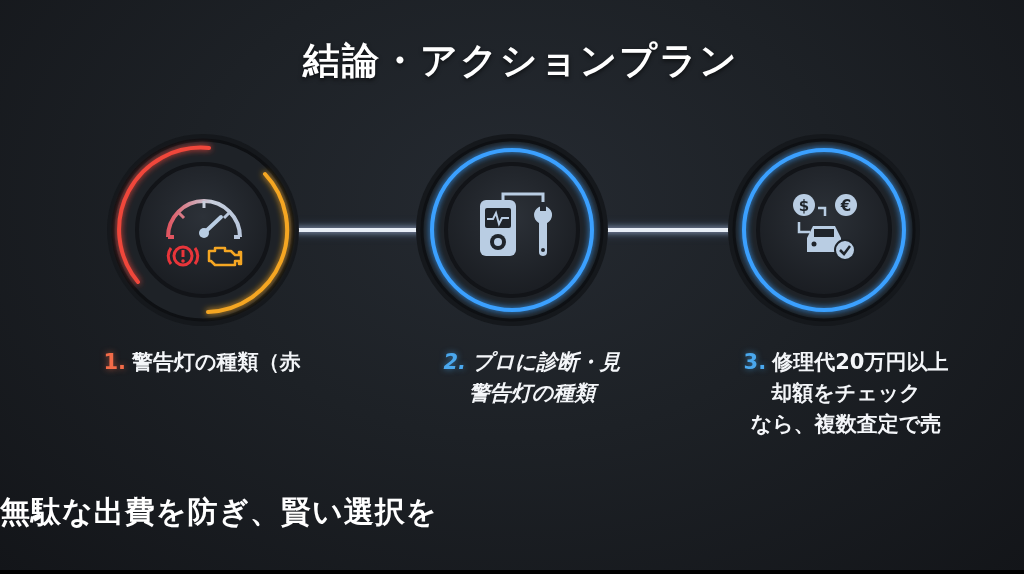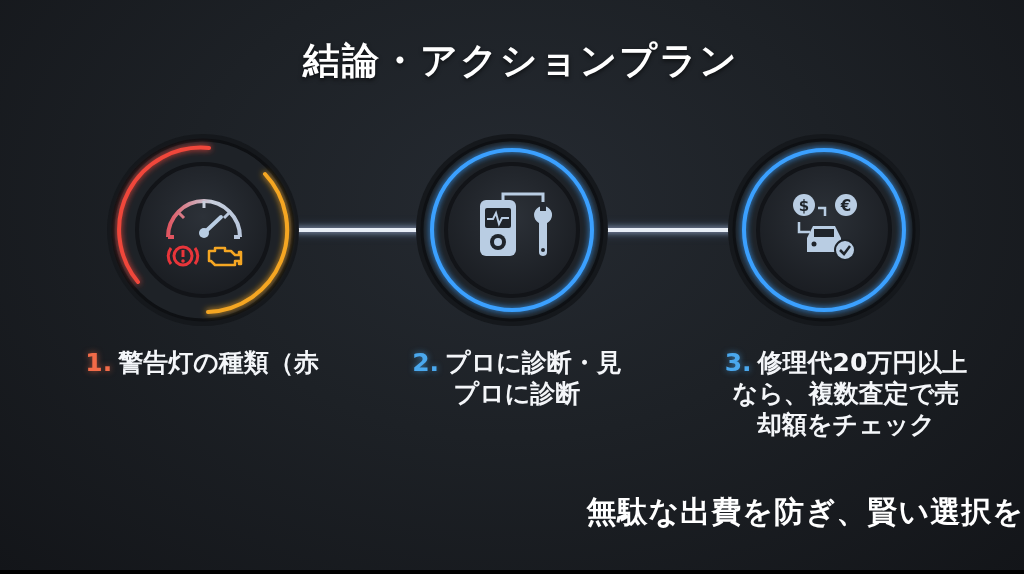--- a/index.html
+++ b/index.html
@@ -22,27 +22,27 @@
     position:absolute; height:4px; top:228px; border-radius:2px;
     background:#e8eef6;
     box-shadow: 0 0 6px rgba(200,220,255,0.8), 0 0 12px rgba(120,170,255,0.35);
   }
   .node {
     position:absolute; width:196px; height:196px; top:132px;
   }
   .node svg { position:absolute; left:0; top:0; }
   .step-label {
     position:absolute; top:347px; width:280px; text-align:center;
-    font-size:25px; font-weight:bold; line-height:31px; color:#f4f6f9;
+    font-size:21px; font-weight:bold; line-height:31px; color:#f4f6f9;
   }
   .step-num { margin-right:6px; }
   .num-orange { color:#f26b48; text-shadow:0 0 6px rgba(242,107,72,0.6); }
   .num-blue { color:#4aa8ee; text-shadow:0 0 6px rgba(74,168,238,0.6); }
   .footer {
-    position:absolute; left:0; right:0; top:492px; text-align:right;
+    position:absolute; left:0; right:0; top:492px; text-align:left;
     font-size:30px; font-weight:bold; letter-spacing:1px; color:#ffffff;
   }
 </style>
 </head>
 <body>
 
 <div class="title">結論・アクションプラン</div>
 
 <div class="connector" style="left:292px; width:136px;"></div>
 <div class="connector" style="left:598px; width:138px;"></div>
@@ -164,25 +164,25 @@
       <circle cx="119" cy="118" r="10" fill="#b9cde3" stroke="#1f242a" stroke-width="2"></circle>
       <polyline points="114,118 118,122 124,114" fill="none" stroke="#1f242a" stroke-width="2.5"></polyline>
     </g>
   </svg>
 </div>
 
 <div class="step-label" style="left:62px;">
   <div><span class="step-num num-orange">1.</span><span>警告灯の種類（赤</span></div>
 </div>
 
-<div class="step-label" style="left:377px;">
+<div class="step-label" style="left:392px;font-style:italic;">
   <div><span class="step-num num-blue">2.</span><span>プロに診断・見</span></div>
-  <div>プロに診断</div>
+  <div>警告灯の種類</div>
 </div>
 
 <div class="step-label" style="left:706px;">
   <div><span class="step-num num-blue">3.</span><span>修理代20万円以上</span></div>
+  <div>却額をチェック</div>
   <div>なら、複数査定で売</div>
-  <div>却額をチェック</div>
 </div>
 
 <div class="footer">無駄な出費を防ぎ、賢い選択を</div>
 <div class="bottom-band"></div>
 
 </body></html>

